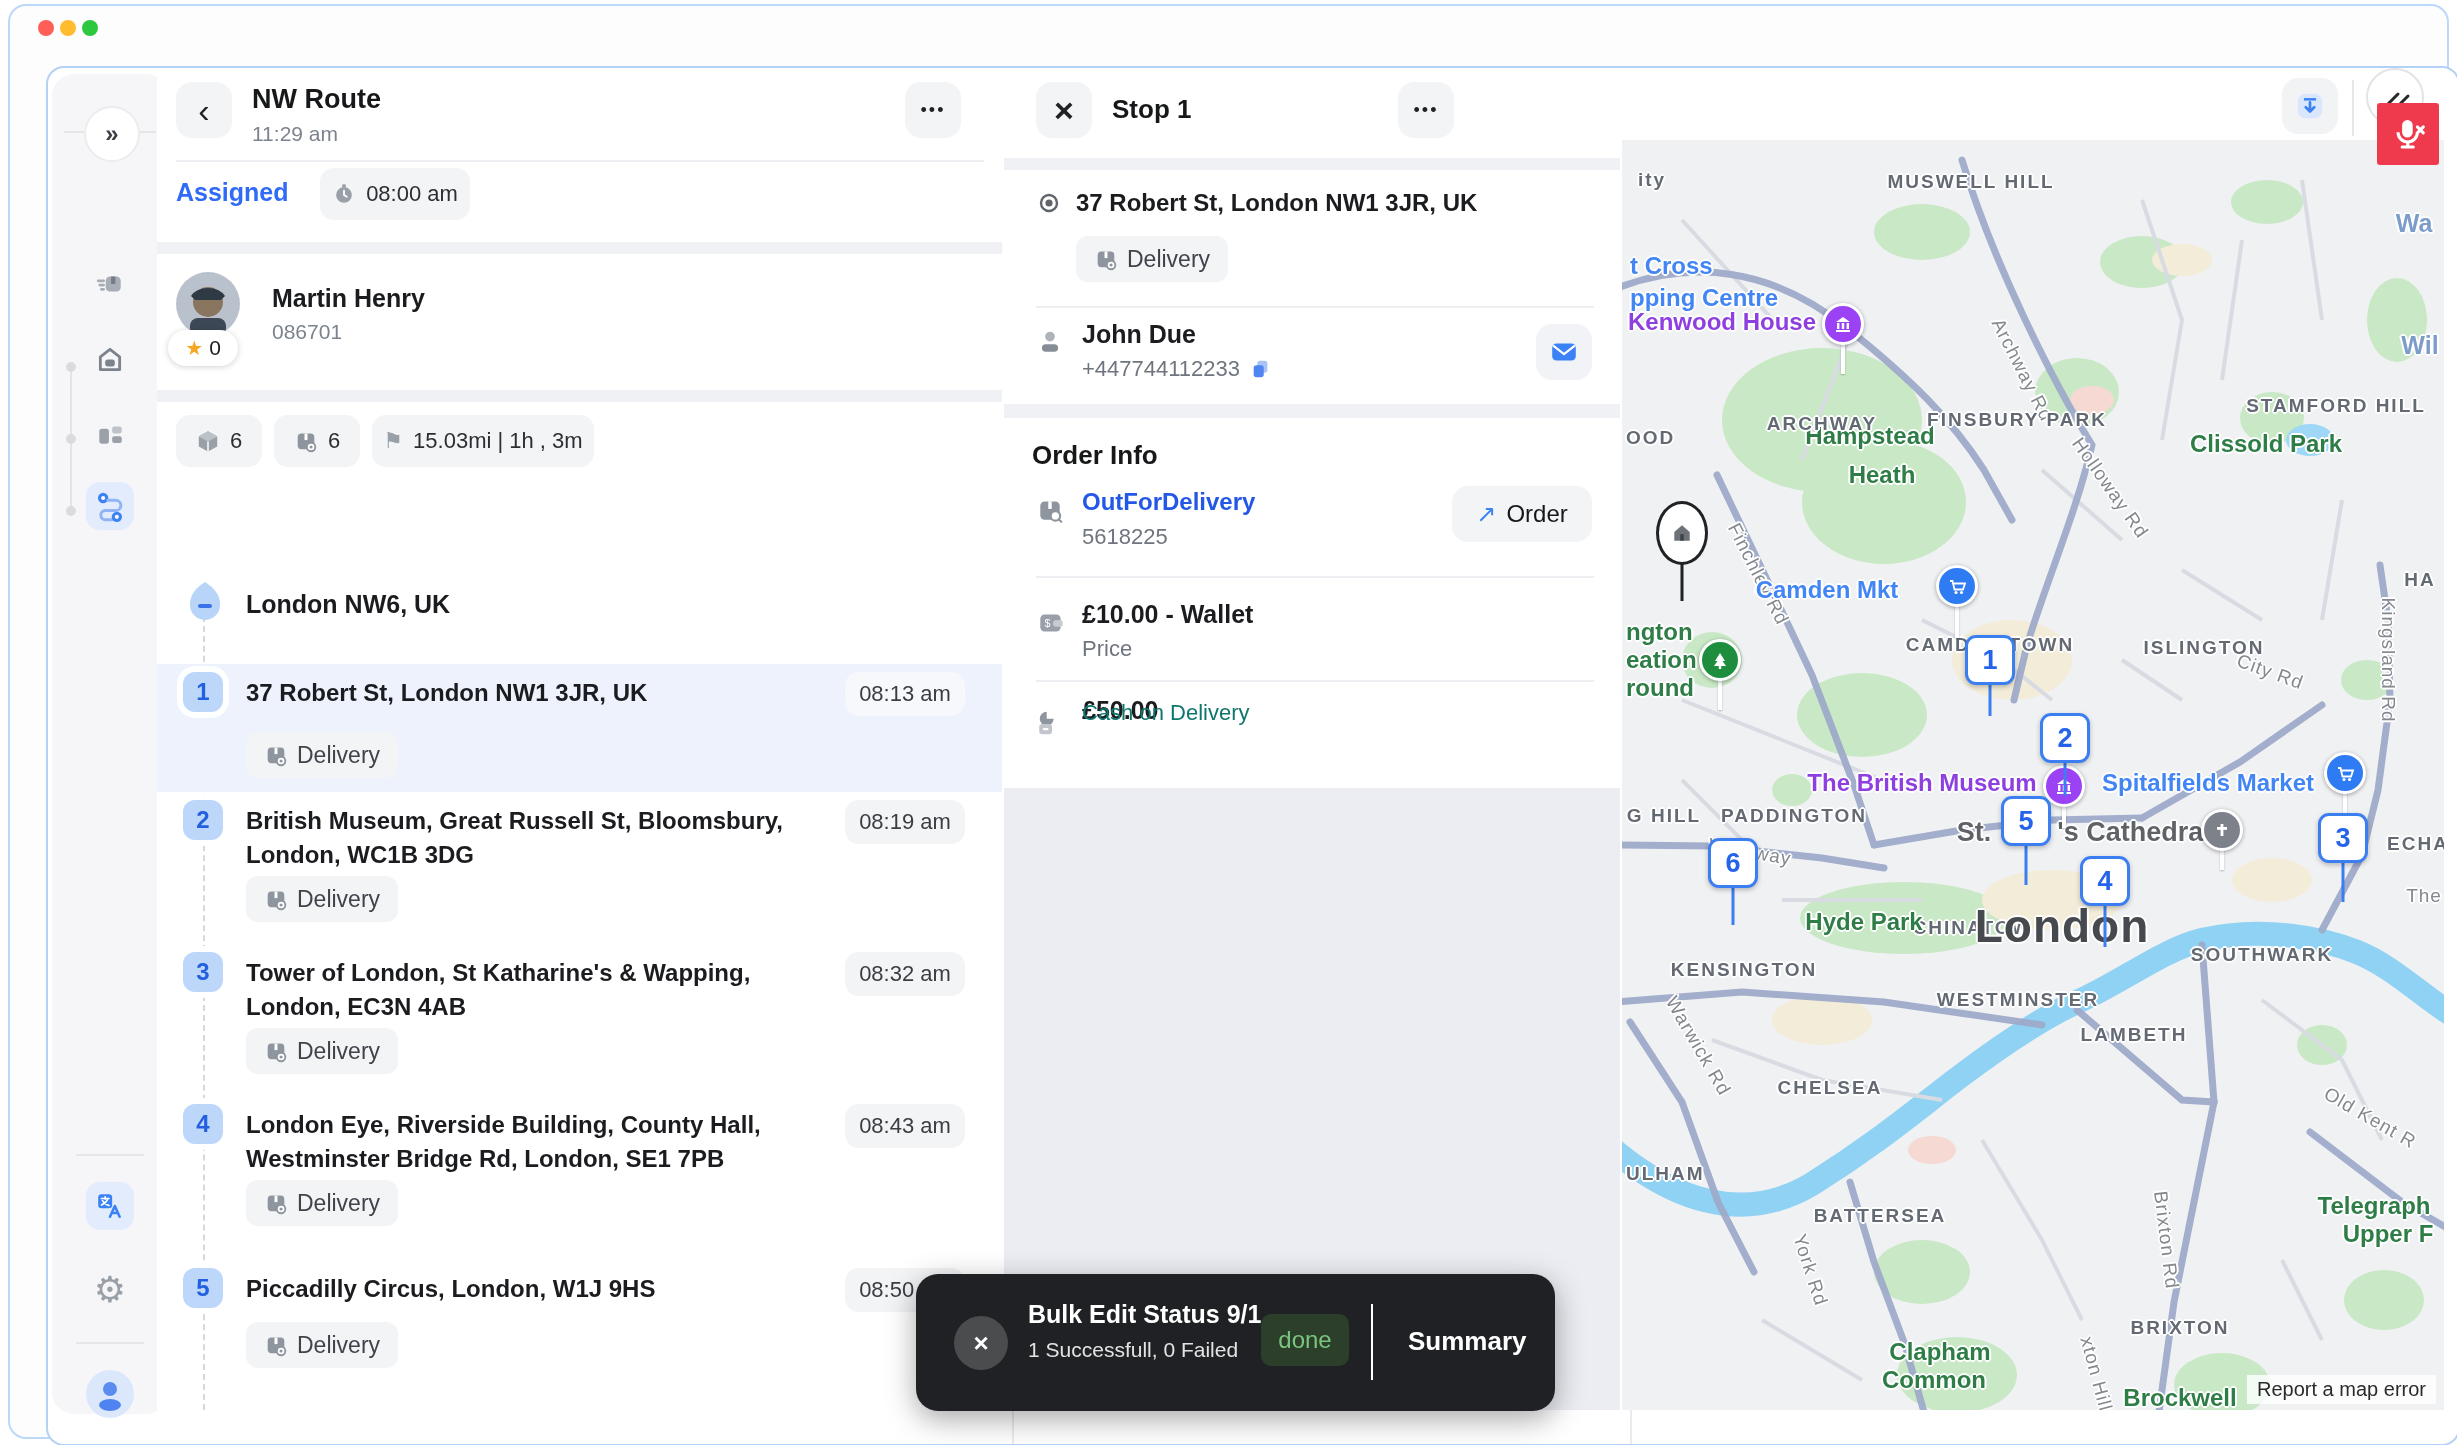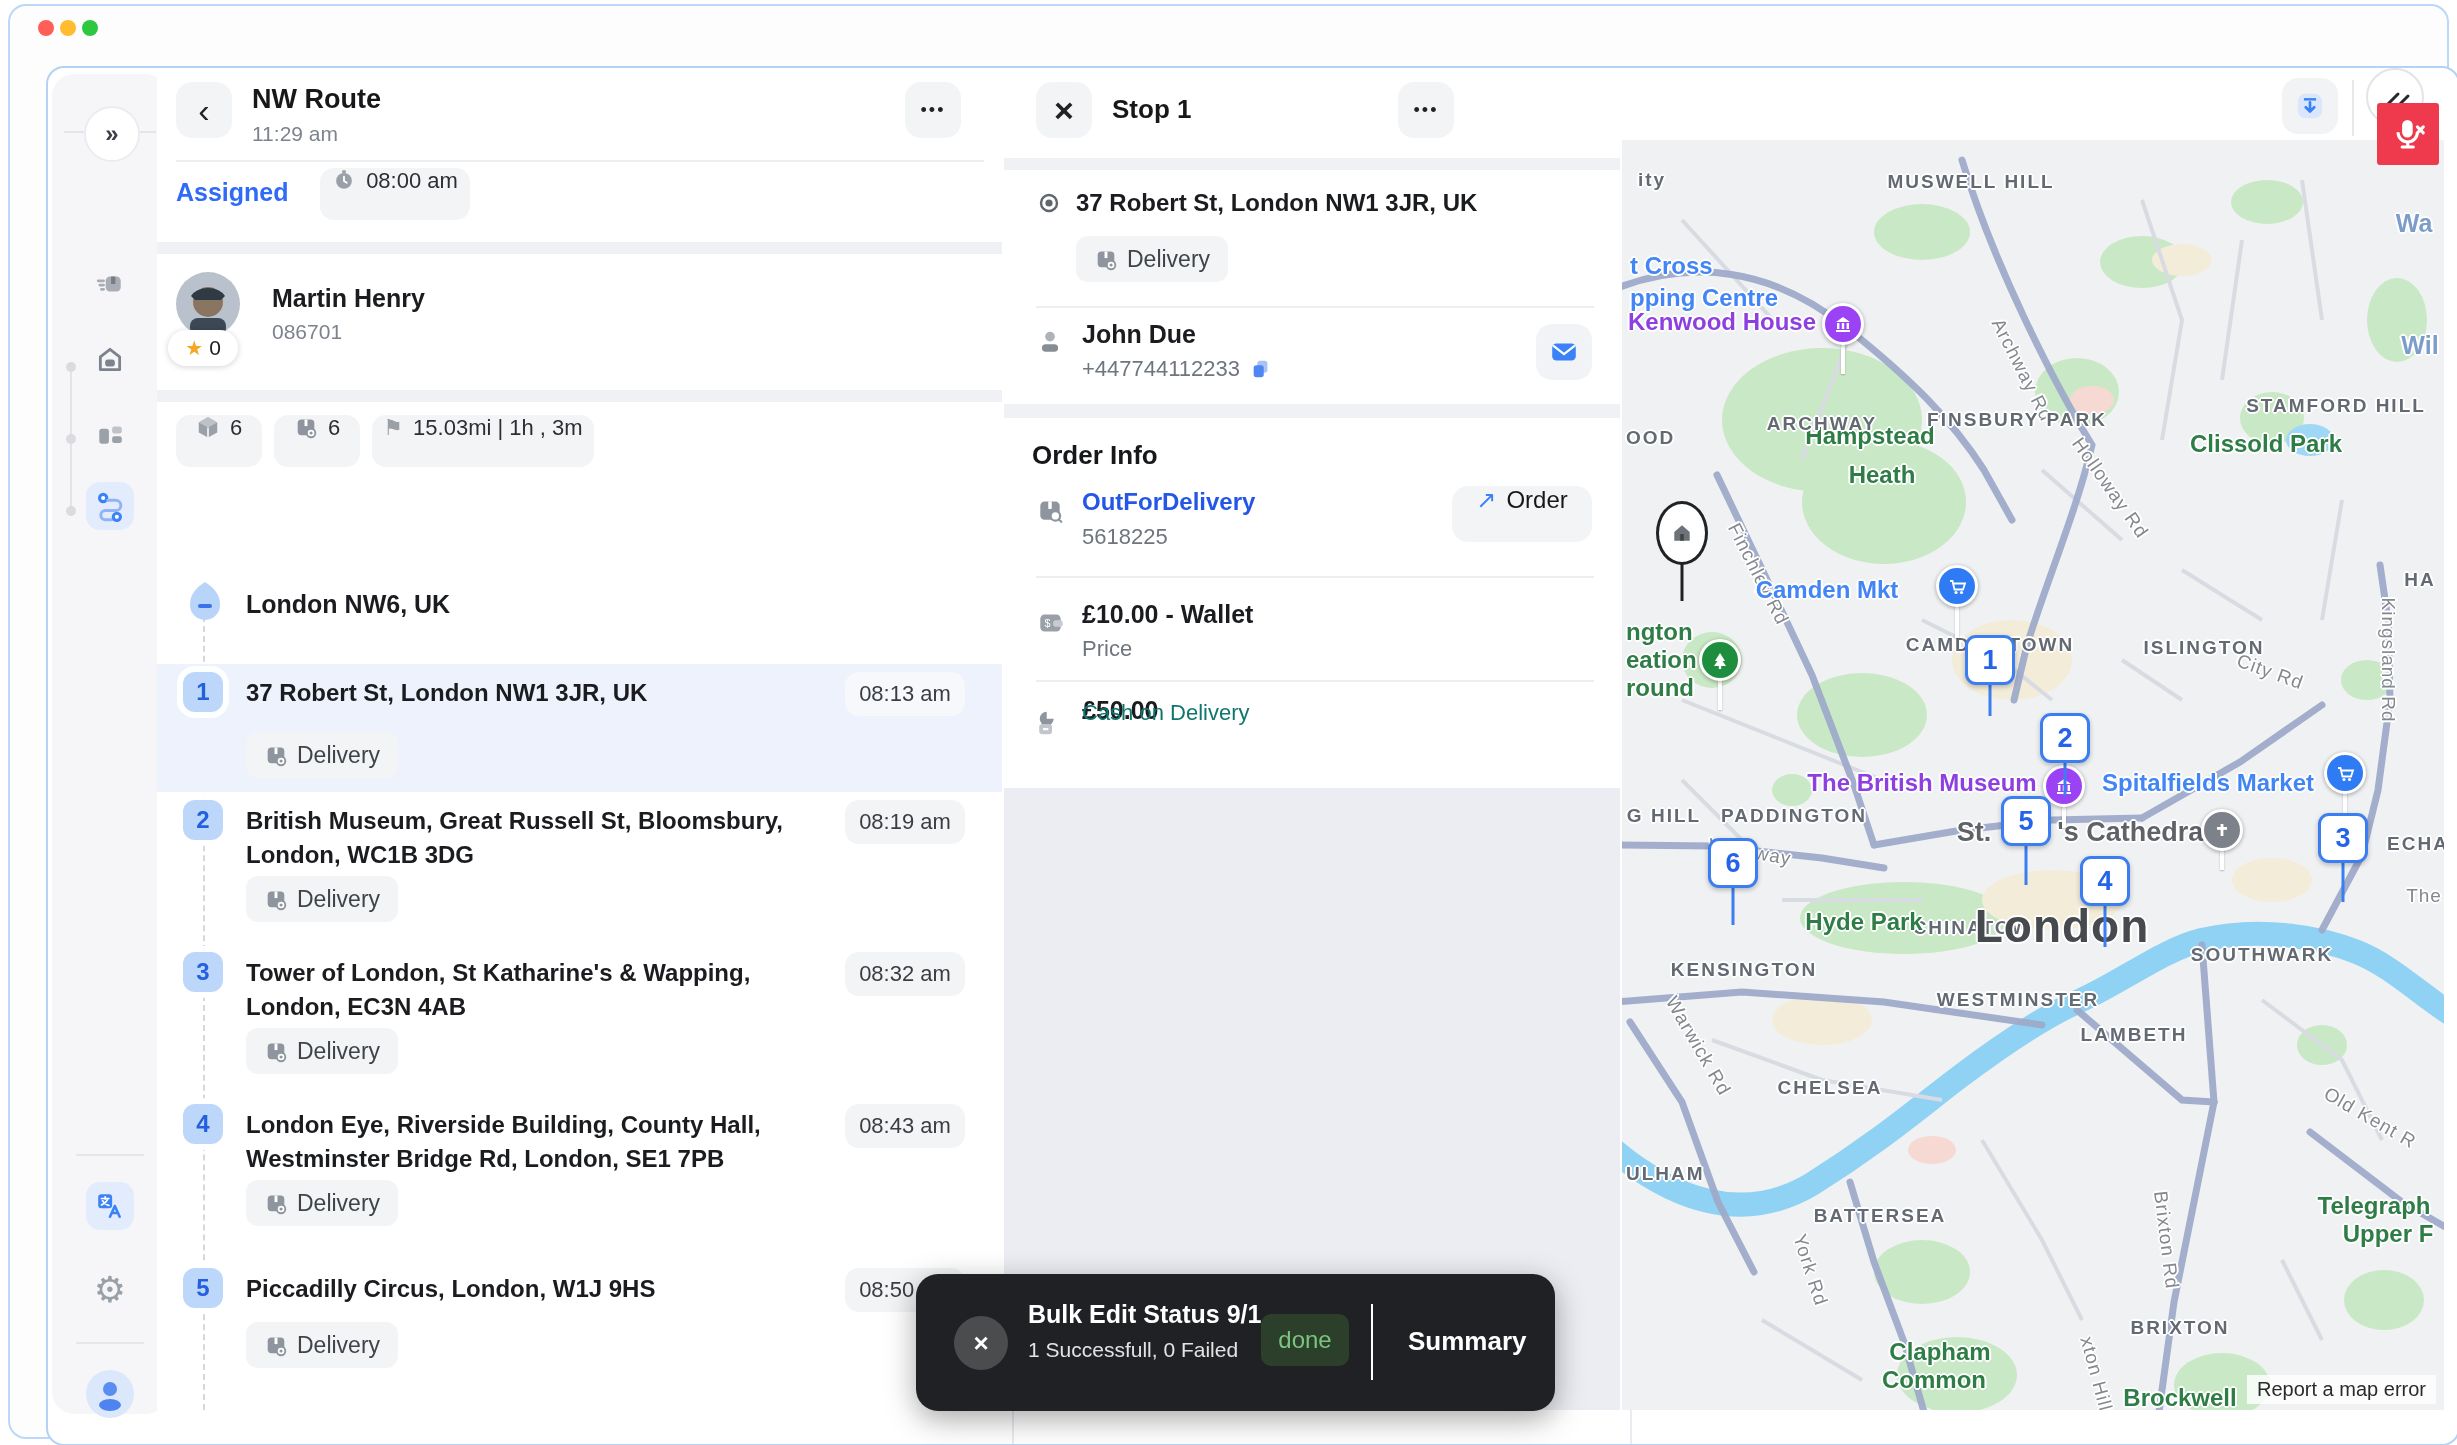--- a/index.html
+++ b/index.html
@@ -16,21 +16,21 @@
   .sb-rail{position:absolute;left:18px;width:2px;background:#e3e4e8;}
   .sb-dot{position:absolute;left:14px;width:10px;height:10px;border-radius:50%;background:#d9dbdf;}
   .sb-div{position:absolute;left:24px;width:68px;height:2px;background:#e5e6ea;}
   #collapse-btn{position:absolute;left:32px;top:32px;width:52px;height:52px;border-radius:50%;background:#fff;border:2px solid #ececef;display:flex;align-items:center;justify-content:center;font-size:24px;color:#3c3f45;font-weight:700;}
   .collapse-line{position:absolute;top:57px;height:2px;background:#e4e5e9;width:20px;}
   
   .vgap{position:absolute;top:68px;width:2px;height:1342px;background:#e9ebf1;}
   .panel-strip{position:absolute;background:#f0f1f5;}
   .iconbtn{position:absolute;width:56px;height:56px;background:#f3f4f6;border-radius:16px;display:flex;align-items:center;justify-content:center;font-size:26px;color:#202226;}
   .divider{position:absolute;height:2px;background:#eceef2;}
-  .pill{position:absolute;background:#f3f4f6;border-radius:14px;display:flex;align-items:flex-start;justify-content:center;gap:10px;color:#2c2e33;font-size:22px;}
+  .pill{position:absolute;background:#f3f4f6;border-radius:14px;display:flex;align-items:center;justify-content:center;gap:10px;color:#2c2e33;font-size:22px;}
   .timepill{position:absolute;background:#f3f4f6;border-radius:14px;display:flex;align-items:center;justify-content:center;color:#3a3d42;font-size:22px;width:120px;height:44px;}
   .tagpill{position:absolute;height:46px;background:#f3f4f6;border-radius:12px;display:flex;align-items:center;gap:9px;padding:0 18px;font-size:23px;color:#3f434a;}
   .h1{font-size:27px;font-weight:700;color:#17181a;}
   .sub{font-size:21px;color:#7d838d;}
   .name{font-size:25px;font-weight:600;color:#1b1c1f;}
   .addr{font-size:24px;font-weight:600;color:#1b1c1f;line-height:34px;}
   #search-box{position:absolute;left:176px;top:492px;width:806px;height:62px;border:2px solid #e5e7ec;border-radius:16px;box-sizing:border-box;}
   #search-box input{position:absolute;left:54px;top:0;width:730px;height:58px;border:none;outline:none;font-size:23px;color:#33363c;font-family:"Liberation Sans",sans-serif;background:transparent;}
   #search-box input::placeholder{color:#9aa1ac;}
   .numbadge{position:absolute;width:40px;height:40px;background:#bcd7fa;border-radius:12px;color:#2360e0;font-size:24px;font-weight:700;display:flex;align-items:center;justify-content:center;box-shadow:0 0 0 6px rgba(255,255,255,.95);}

